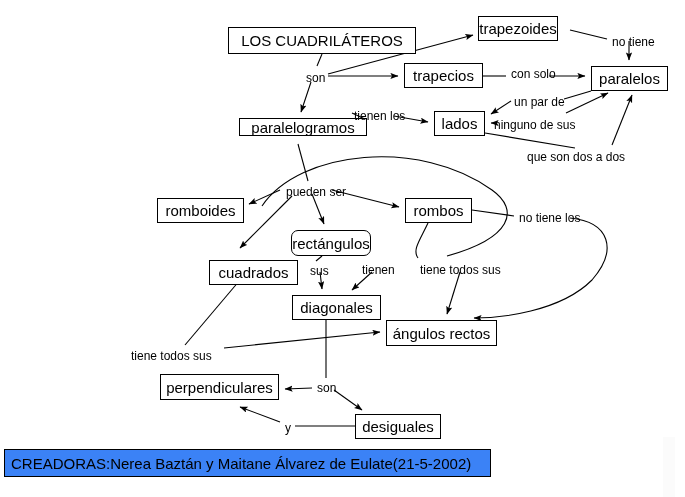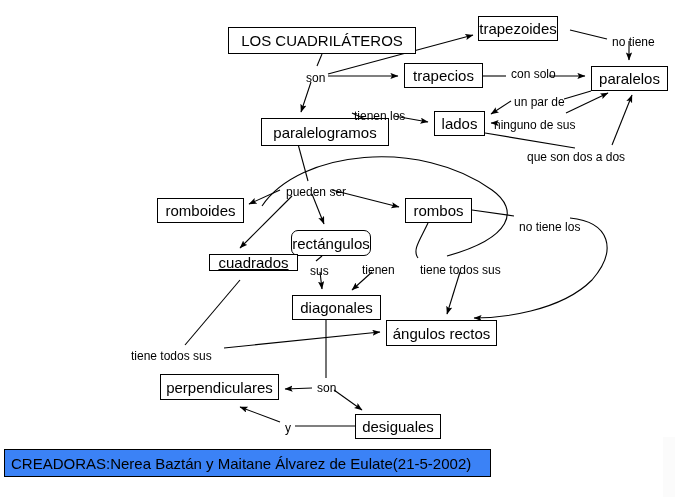--- a/index.html
+++ b/index.html
@@ -148,39 +148,39 @@
       <path d="M280,422 L240,407" marker-end="url(#ah)"></path>
 
     </g>
   </svg>
 
   <div class="node" style="left: 228px; top: 27px; width: 188px; height: 27px;">LOS CUADRILÁTEROS</div>
   <div class="node" style="left: 478px; top: 16px; width: 80px; height: 25px;">trapezoides</div>
   <div class="node" style="left: 404px; top: 63px; width: 79px; height: 25px;">trapecios</div>
   <div class="node" style="left: 591px; top: 66px; width: 77px; height: 25px;">paralelos</div>
   <div class="node" style="left: 434px; top: 111px; width: 51px; height: 25px;">lados</div>
-  <div class="node" style="left: 239px; top: 118px; width: 128px; height: 28px; margin-left: 22px;">paralelogramos</div>
+  <div class="node" style="left: 239px; top: 118px; width: 128px; height: 18px;">paralelogramos</div>
   <div class="node" style="left: 157px; top: 198px; width: 87px; height: 25px;">romboides</div>
   <div class="node" style="left: 405px; top: 198px; width: 67px; height: 25px;">rombos</div>
   <div class="node" style="left: 291px; top: 230px; width: 80px; height: 26px; border-radius: 7px;">rectángulos</div>
-  <div class="node" style="left: 209px; top: 254px; width: 89px; height: 17px; text-decoration: underline;">cuadrados</div>
+  <div class="node" style="left: 209px; top: 260px; width: 89px; height: 25px;">cuadrados</div>
   <div class="node" style="left: 292px; top: 295px; width: 89px; height: 25px;">diagonales</div>
   <div class="node" style="left: 386px; top: 320px; width: 111px; height: 26px;">ángulos rectos</div>
   <div class="node" style="left: 160px; top: 374px; width: 119px; height: 26px;">perpendiculares</div>
   <div class="node" style="left: 355px; top: 414px; width: 86px; height: 25px;">desiguales</div>
 
   <div class="link-label" style="left: 306px; top: 72px;">son</div>
   <div class="link-label" style="left: 612px; top: 36px;">no tiene</div>
   <div class="link-label" style="left: 511px; top: 68px;">con solo</div>
   <div class="link-label" style="left: 354px; top: 110px;">tienen los</div>
   <div class="link-label" style="left: 514px; top: 96px;">un par de</div>
   <div class="link-label" style="left: 494px; top: 119px;">ninguno de sus</div>
   <div class="link-label" style="left: 527px; top: 151px;">que son dos a dos</div>
   <div class="link-label" style="left: 286px; top: 186px;">pueden ser</div>
-  <div class="link-label" style="left: 519px; top: 212px; margin-top: 9px;">no tiene los</div>
+  <div class="link-label" style="left: 519px; top: 212px;">no tiene los</div>
   <div class="link-label" style="left: 310px; top: 265px;">sus</div>
   <div class="link-label" style="left: 362px; top: 264px;">tienen</div>
   <div class="link-label" style="left: 420px; top: 264px;">tiene todos sus</div>
   <div class="link-label" style="left: 131px; top: 350px;">tiene todos sus</div>
   <div class="link-label" style="left: 317px; top: 382px;">son</div>
   <div class="link-label" style="left: 285px; top: 422px;">y</div>
 
   <div class="caption" style="left:4px; top:449px; width:487px; height:28px;">CREADORAS:Nerea Baztán y Maitane Álvarez de Eulate(21-5-2002)</div>
 
   <div class="frame-edge" style="left:663px; top:437px; width:12px; height:60px;"></div>

